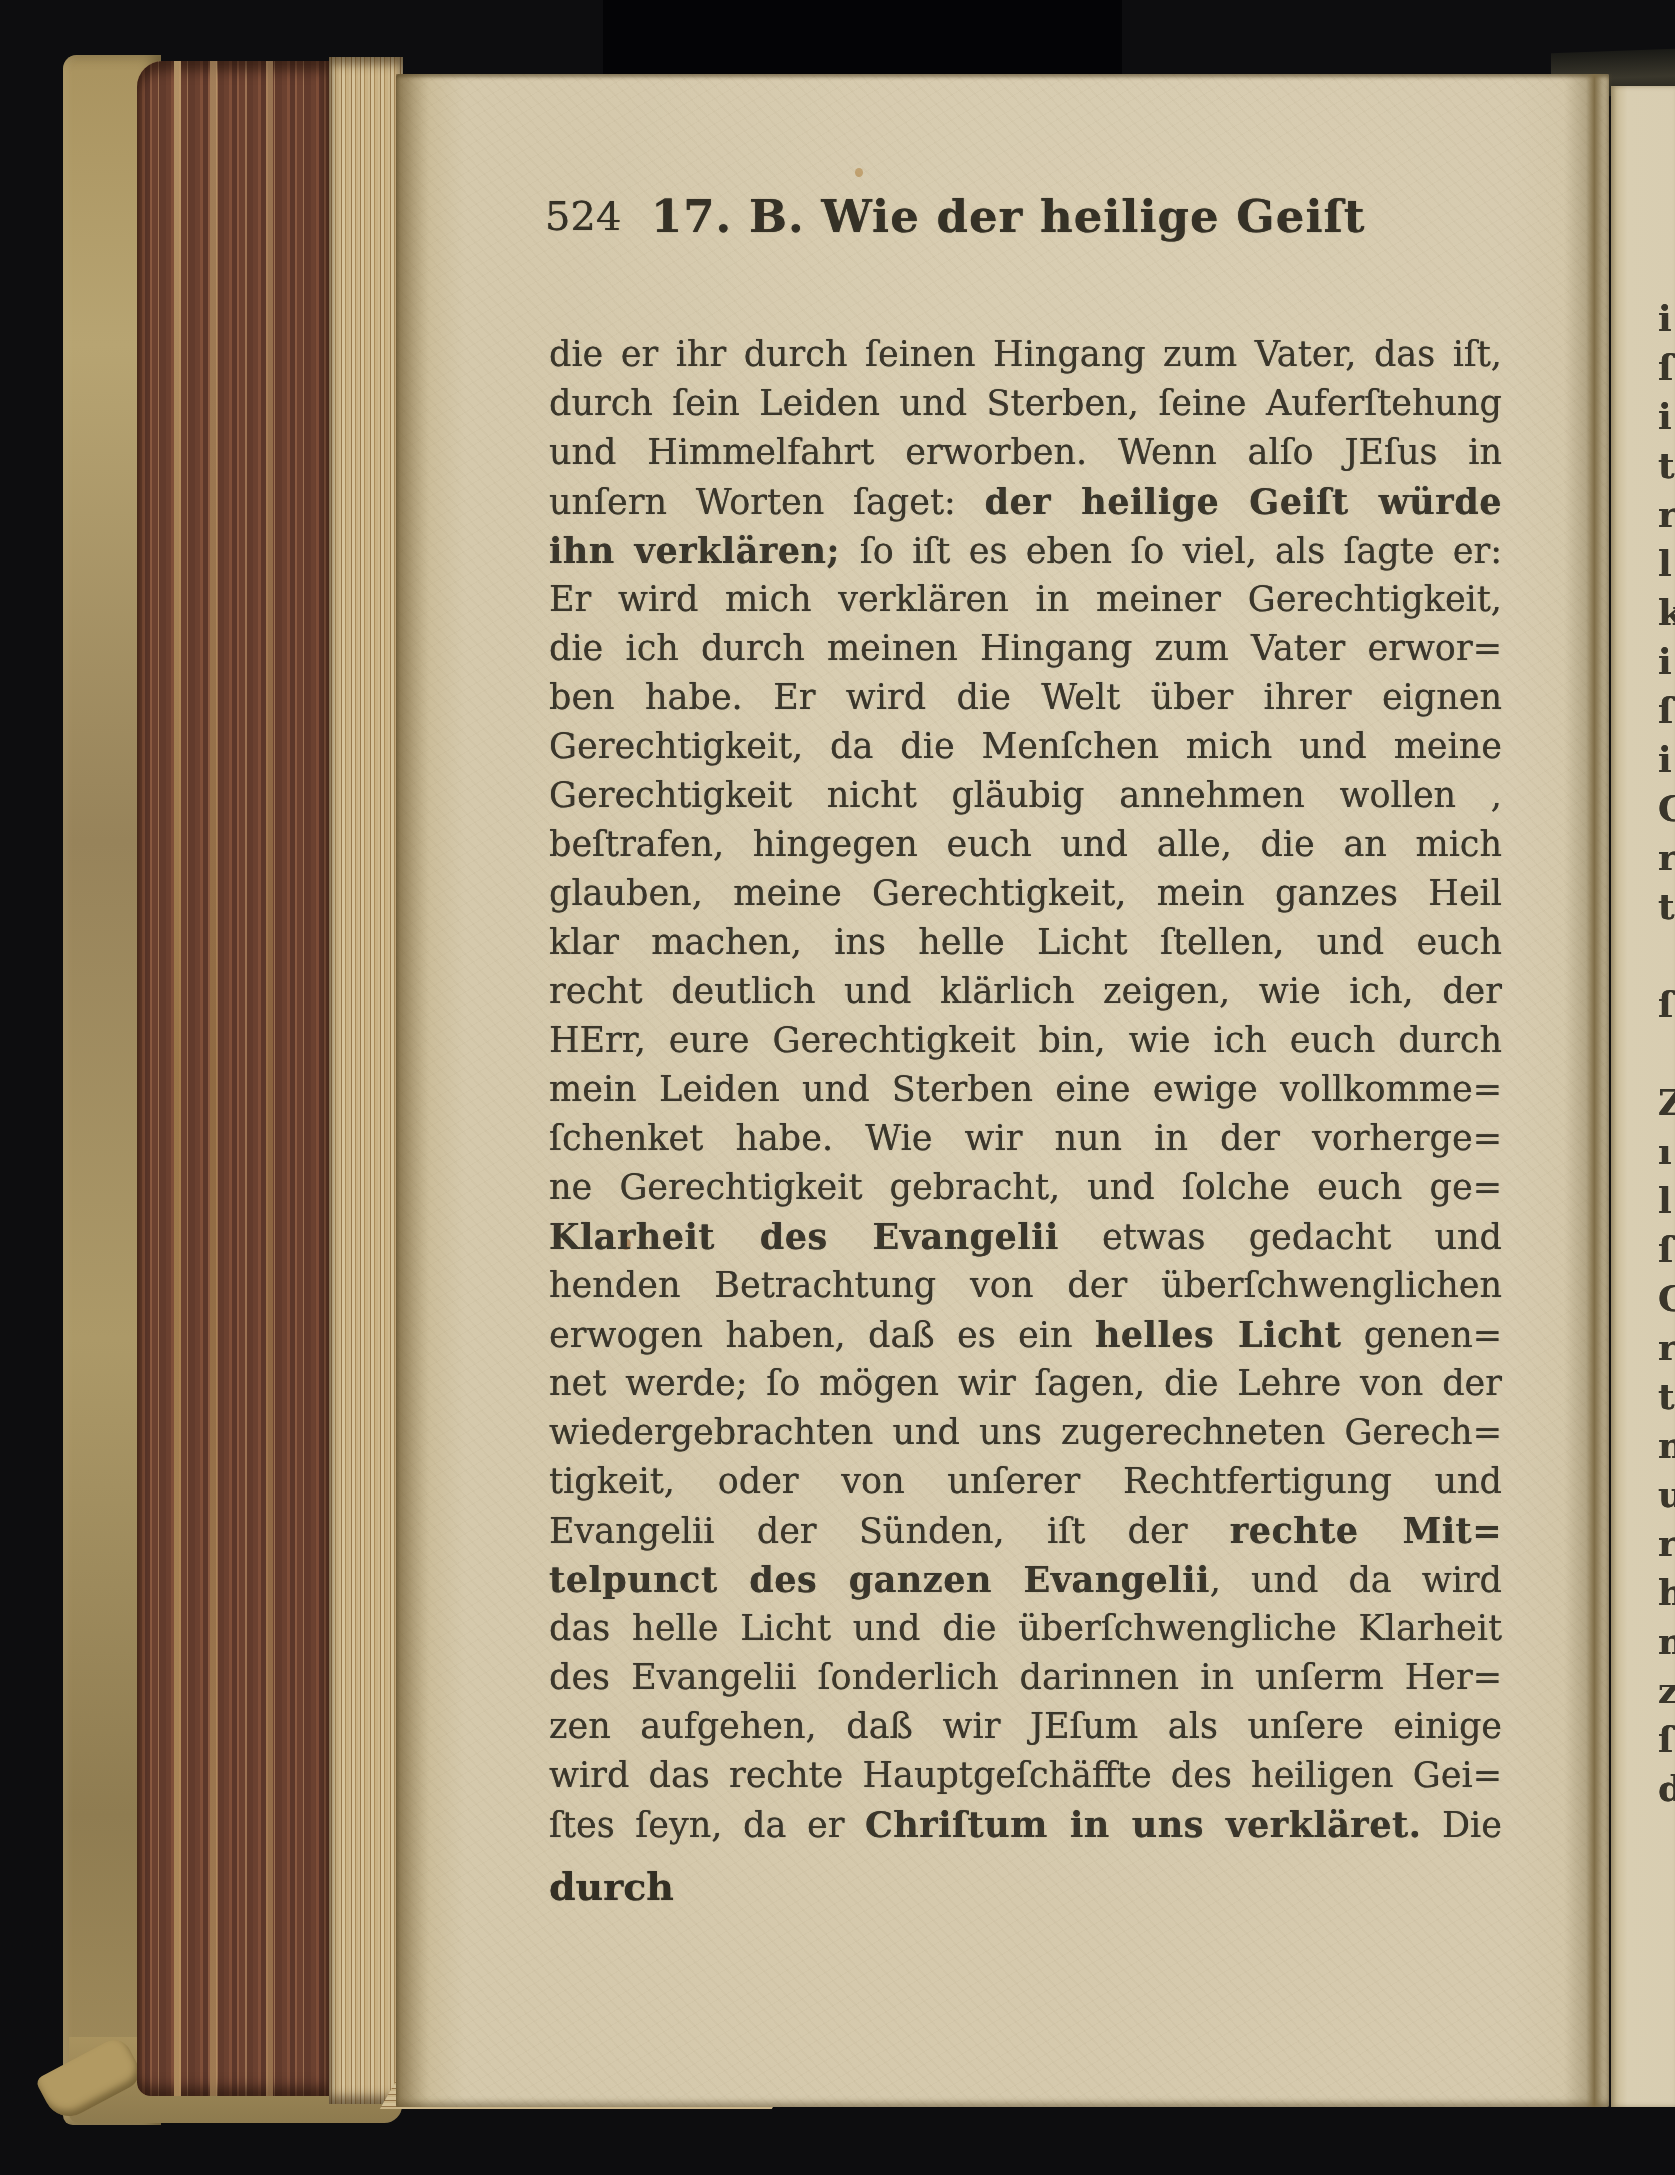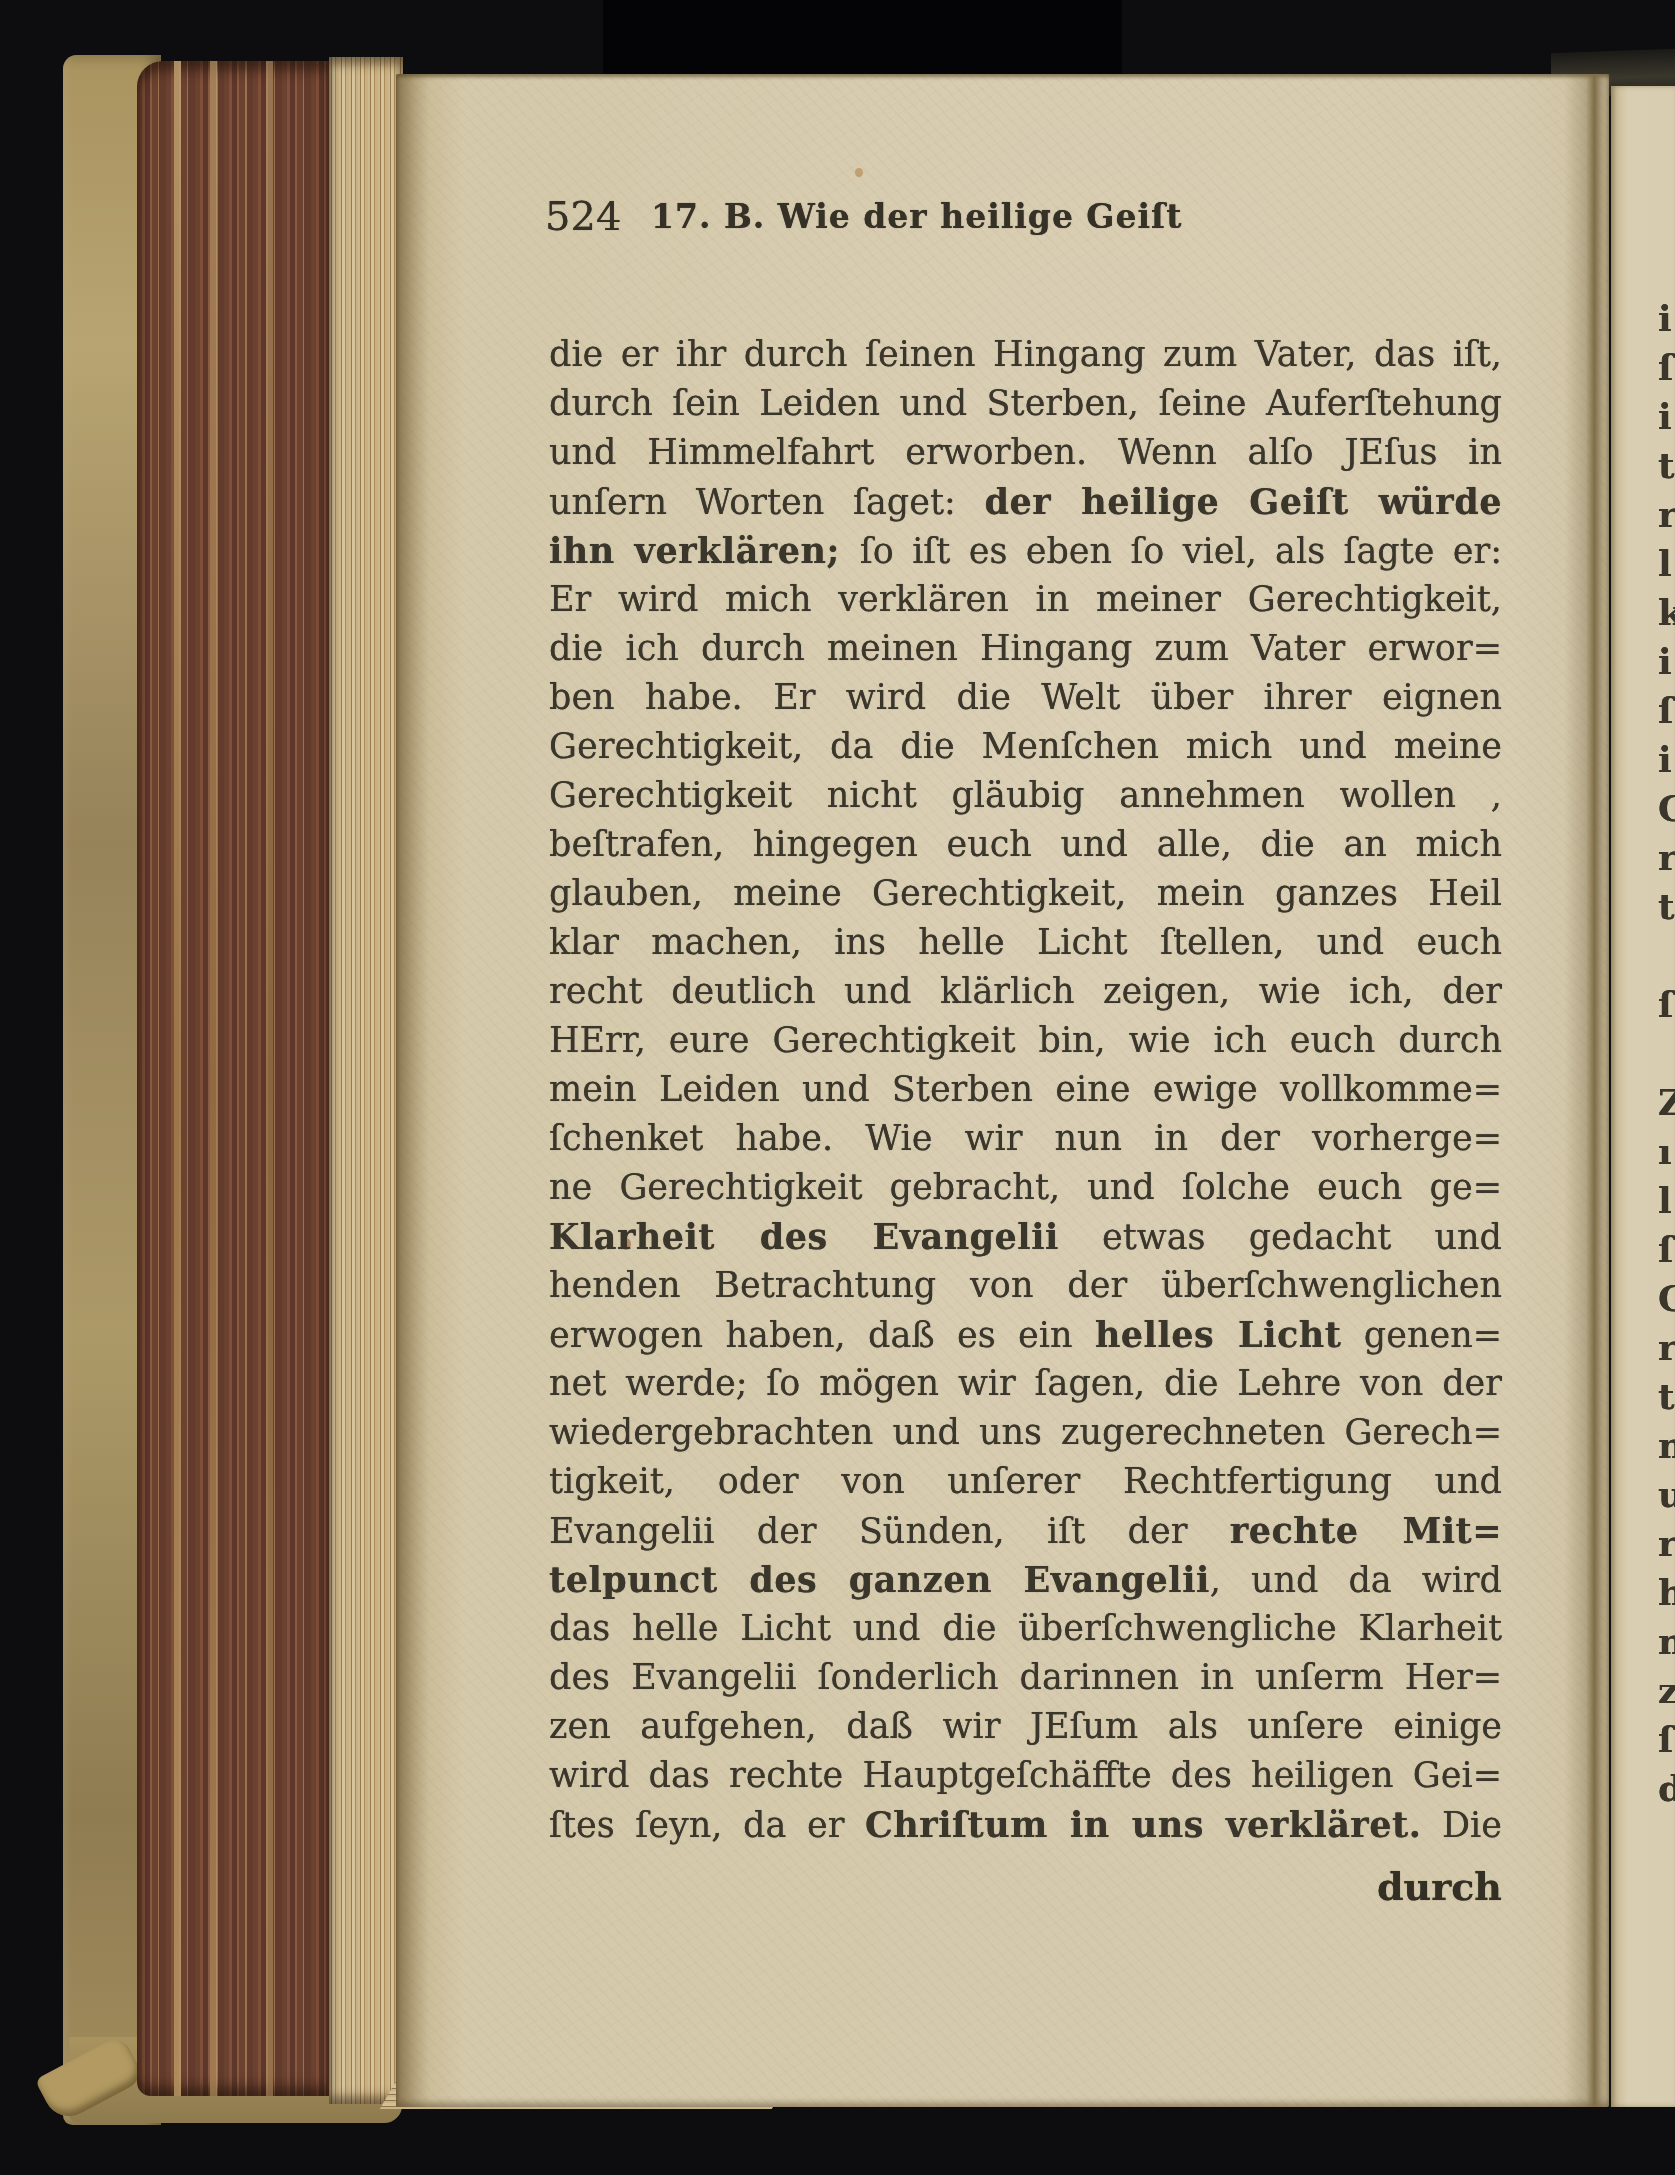--- a/index.html
+++ b/index.html
@@ -62,28 +62,28 @@
   .next-page{position:absolute;left:1611px;top:86px;width:64px;height:2021px;
     background:linear-gradient(90deg,#c4b58e,#d9ceb2 26%,#d8cdb1);
     box-shadow:inset 2.9px 0 4.9px rgba(80,65,35,.4);overflow:hidden;}
   .frag-col{position:absolute;left:47px;top:208px;width:39px;}
   .frag{height:49px;line-height:49px;font-size:36px;color:#3a362b;font-weight:bold;
     text-shadow:0 0 0.6px rgba(55,50,38,.85);}
   
   .folio-row{position:absolute;left:12px;top:114px;width:100%;height:57px;color:#353126;}
   .page-num{position:absolute;left:137px;top:0;font-size:40px;line-height:57px;
     text-shadow:0 0 0.7px rgba(50,45,33,.9);}
-  .running-head{position:absolute;left:243px;top:0;font-size:33px;line-height:57px;font-weight:bold;
+  .running-head{position:absolute;left:243px;top:0;font-size:45px;line-height:57px;font-weight:bold;
     letter-spacing:1px;text-shadow:0 0 0.8px rgba(45,40,30,.9);}
   .body-text{position:absolute;left:153px;top:212px;width:953px;color:#3a362b;margin-top:44px;}
   .tline{height:49px;line-height:49px;font-size:35px;
     text-align:justify;text-align-last:justify;
     text-shadow:0 0 0.7px rgba(55,50,38,.85);}
   .tline .b{font-weight:bold;letter-spacing:0.5px;}
-  .catchword{position:absolute;left:153px;top:1790px;width:953px;text-align:right;
+  .catchword{position:absolute;left:153px;top:1790px;width:953px;
     font-size:38px;font-weight:bold;color:#332f24;text-shadow:0 0 0.8px rgba(45,40,30,.9);}
   
   .spot1{position:absolute;left:225px;top:1164px;width:9.8px;height:11.8px;border-radius:50%;
     background:rgba(150,90,40,.55);}
   .spot2{position:absolute;left:459px;top:94px;width:7.8px;height:8.8px;border-radius:50%;
     background:rgba(170,120,50,.5);}
 </style>
 </head>
 <body>
 

